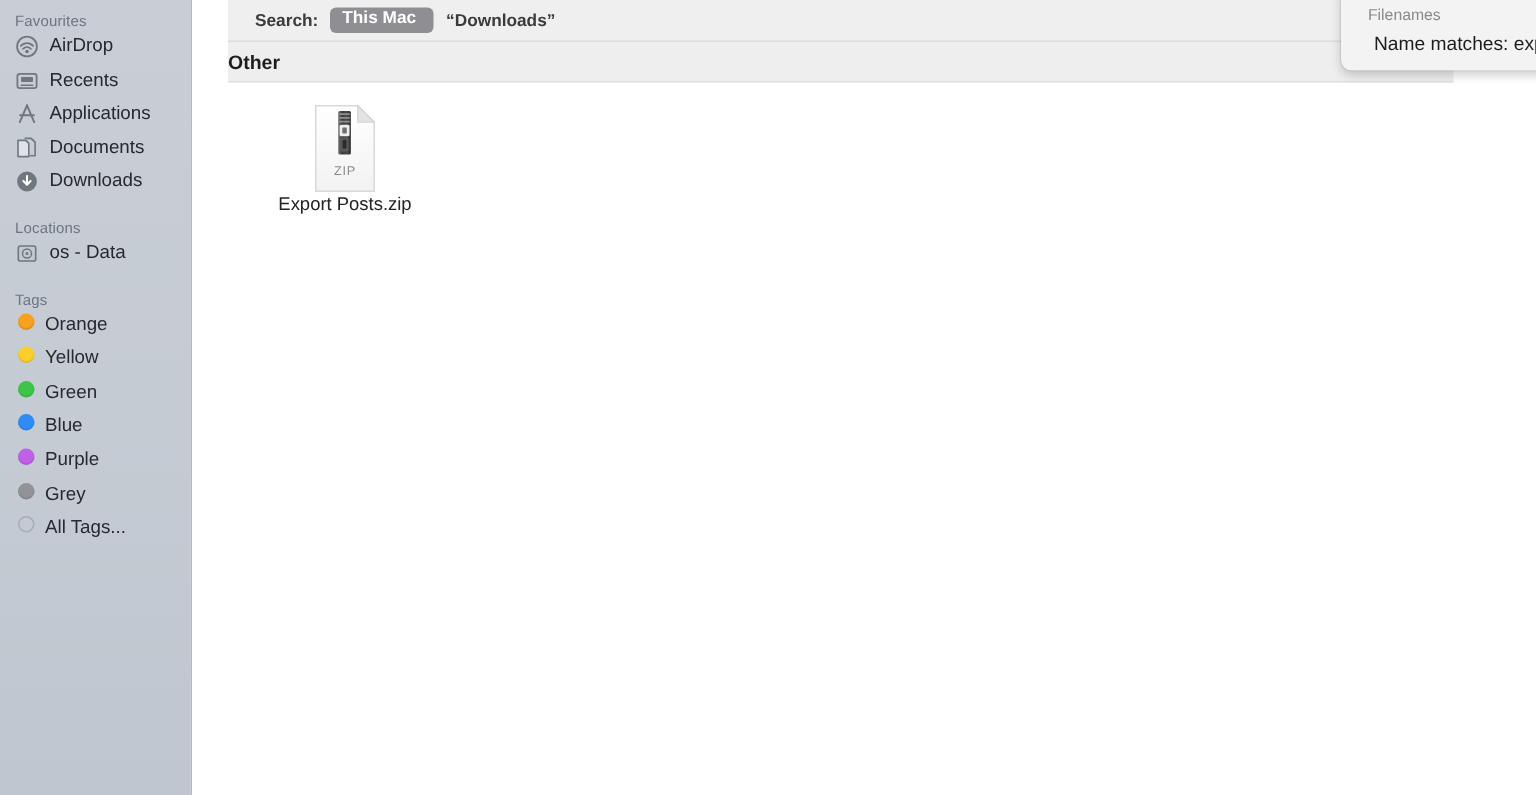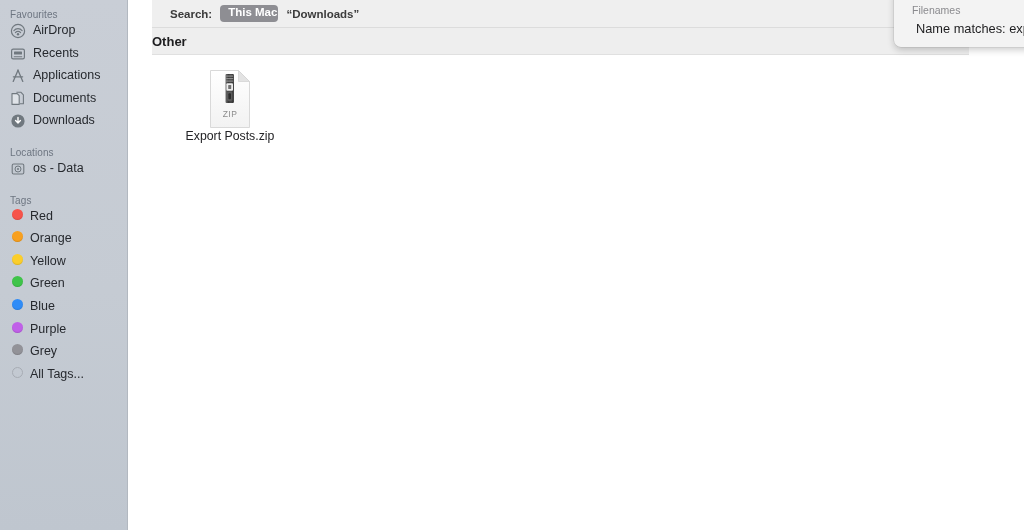--- a/index.html
+++ b/index.html
@@ -63,21 +63,21 @@
     gap:8px;
   }
   .search-label {
     font-size:11.5px; font-weight:bold; color:#3b3b3b;
   }
   .scope-pill {
     background:#8e8e93;
     color:#ffffff;
     font-size:11.5px; font-weight:bold;
     border-radius:4px;
-    padding:2px 1px 3px 8px;
+    padding:2px 12px 3px 8px;
     line-height:1;
     cursor:default;
   }
   .scope-plain {
     font-size:11.5px; font-weight:bold; color:#3b3b3b;
   }
 
   .group-header {
     height:27px;
     background:#eeeeee;
@@ -201,24 +201,20 @@
             <rect x="2.2" y="3" width="11.6" height="10" rx="1.4" fill="#c3c9d1" stroke="#70787f" stroke-width="1.1"></rect>
             <circle cx="8" cy="8" r="3" fill="none" stroke="#70787f" stroke-width="1"></circle>
             <circle cx="8" cy="8" r="1" fill="#70787f"></circle>
           </svg>
       </span>
       <span class="label">os - Data</span>
     </div>
 
     <div class="section-header" style="padding-top:11px;">Tags</div>
 
-    <div class="side-item">
-      <span class="tag-dot" style="background:#f6534a"></span>
-      <span class="label">Red</span>
-    </div>
     <div class="side-item">
       <span class="tag-dot" style="background:#f8a01f"></span>
       <span class="label">Orange</span>
     </div>
     <div class="side-item">
       <span class="tag-dot" style="background:#fbce2b"></span>
       <span class="label">Yellow</span>
     </div>
     <div class="side-item">
       <span class="tag-dot" style="background:#3ec449"></span>

